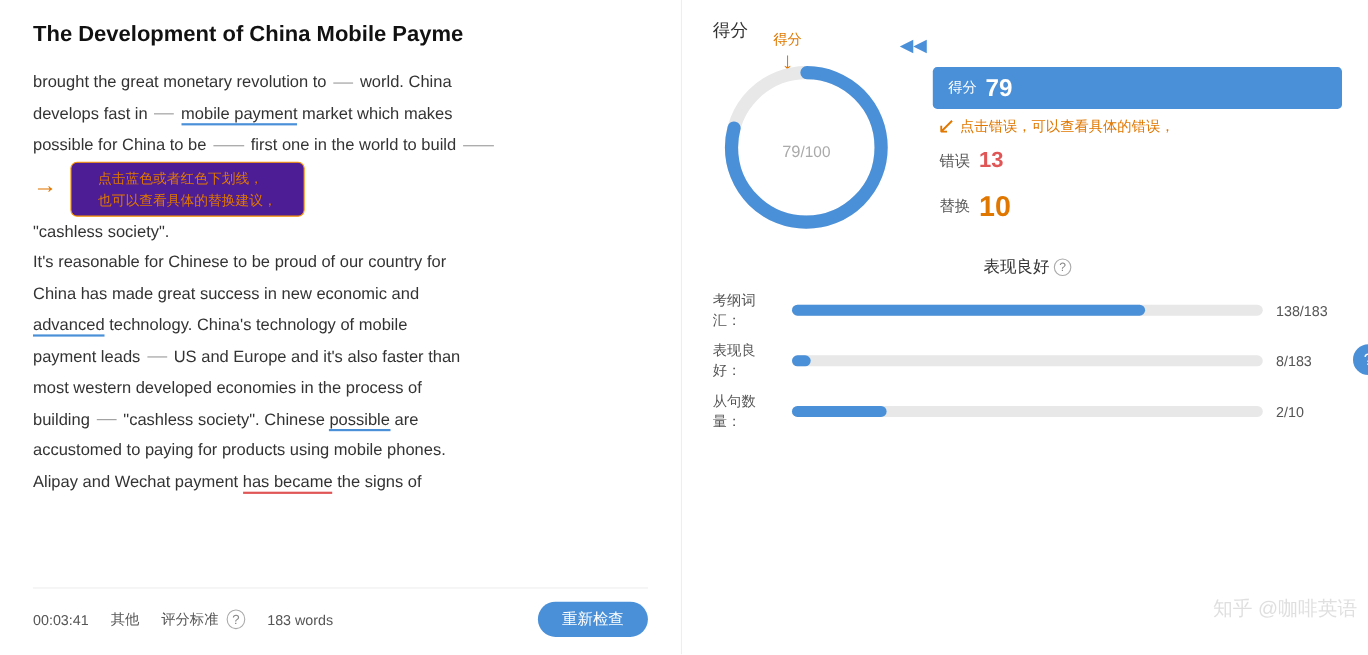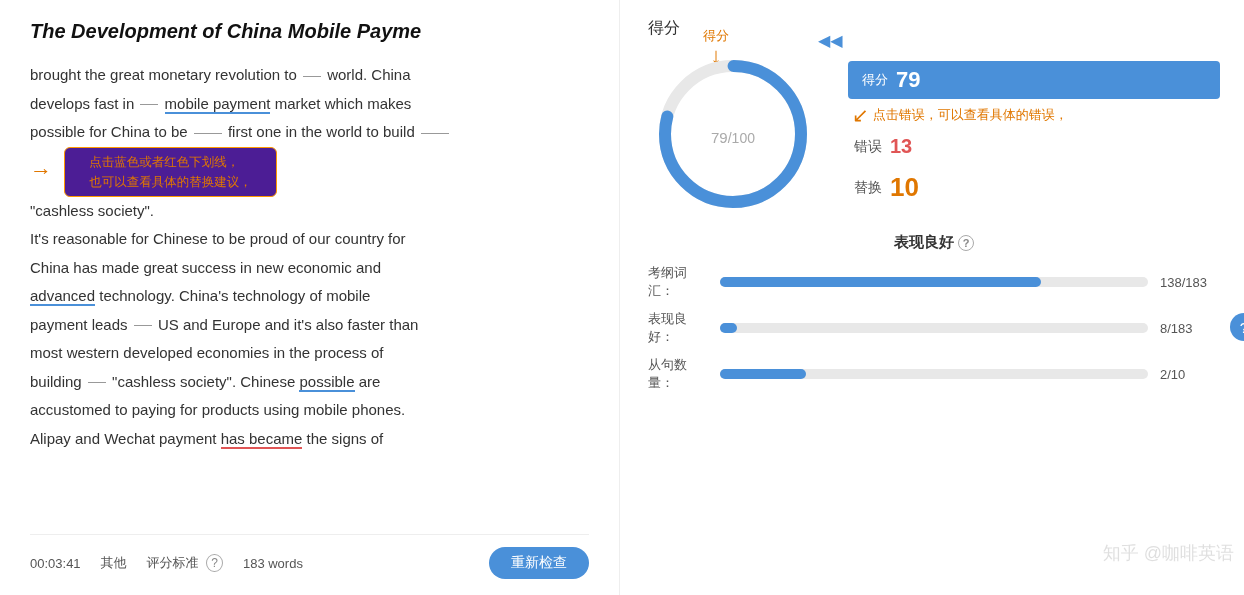--- a/index.html
+++ b/index.html
@@ -22,21 +22,20 @@
       padding: 20px 30px 10px 30px;
       border-right: 1px solid #eee;
       display: flex;
       flex-direction: column;
     }
     .article-title {
       font-size: 20px;
       font-weight: bold;
       margin-bottom: 18px;
       color: #111;
-      font-style: italic;
     }
     .article-body {
       font-size: 15px;
       line-height: 1.9;
       color: #333;
       flex: 1;
     }
     .underline-blue {
       border-bottom: 2px solid #4a90d9;
       text-decoration: none;
@@ -175,21 +174,21 @@
       font-weight: bold;
       color: #e07700;
     }
     
     .perf-section {
       margin-top: 4px;
     }
     .perf-title {
       text-align: center;
       font-size: 15px;
-      font-weight: 700;
+      font-weight: 400;
       color: #333;
       margin-bottom: 12px;
       display: flex;
       align-items: center;
       justify-content: center;
       gap: 4px;
     }
     .perf-title .q-icon {
       width: 16px;
       height: 16px;

